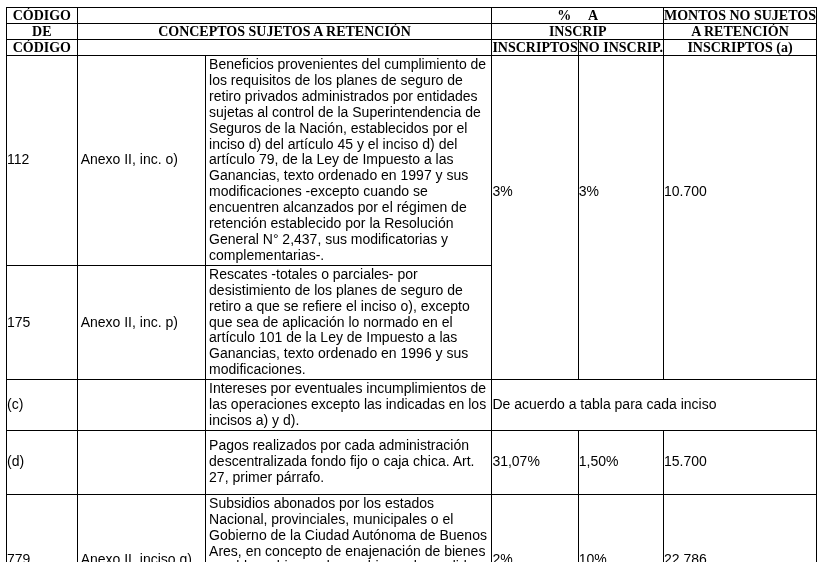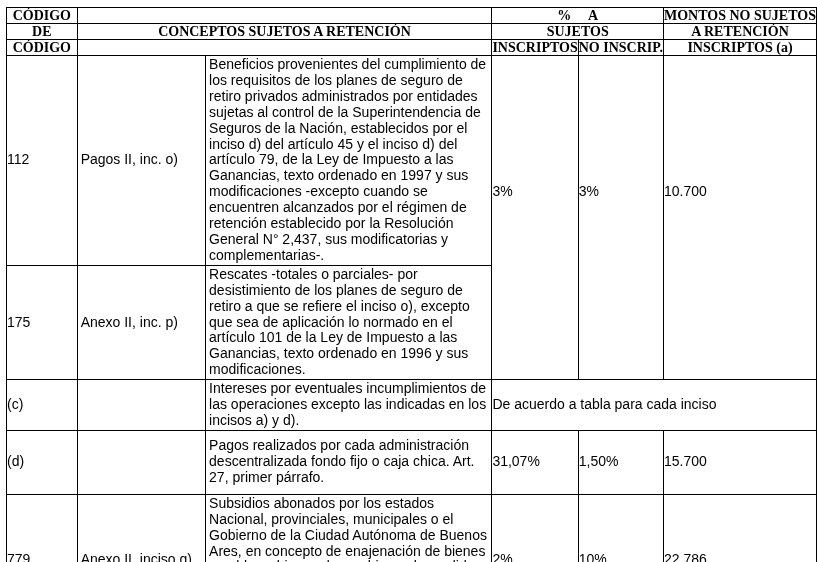--- a/index.html
+++ b/index.html
@@ -29,35 +29,35 @@
       <tr>
     <td class="hd">CÓDIGO</td>
     <td class="hd" colspan="2"></td>
     <td class="hd" colspan="2" style="white-space:pre">%     A</td>
     <td class="hd">MONTOS NO SUJETOS</td>
   </tr>
 
   <tr>
     <td class="hd">DE</td>
     <td class="hd" colspan="2">CONCEPTOS SUJETOS A RETENCIÓN</td>
-    <td class="hd" colspan="2">SUJETOS</td>
+    <td class="hd" colspan="2">INSCRIP</td>
     <td class="hd">A RETENCIÓN</td>
   </tr>
 
   <tr>
     <td class="hd">CÓDIGO</td>
     <td class="hd" colspan="2"></td>
     <td class="hd">INSCRIPTOS</td>
     <td class="hd">NO INSCRIP.</td>
     <td class="hd">INSCRIPTOS (a)</td>
   </tr>
 
   <tr style="height:182px">
     <td class="bd c">112</td>
-    <td class="bd l">Pagos II, inc. o)</td>
+    <td class="bd l">Anexo II, inc. o)</td>
     <td class="bd desc">Beneficios provenientes del cumplimiento de los requisitos de los planes de seguro de retiro privados administrados por entidades sujetas al control de la Superintendencia de Seguros de la Nación, establecidos por el inciso d) del artículo 45 y el inciso d) del artículo 79, de la Ley de Impuesto a las Ganancias, texto ordenado en 1997 y sus modificaciones -excepto cuando se encuentren alcanzados por el régimen de retención establecido por la Resolución General N° 2,437, sus modificatorias y complementarias-.</td>
     <td class="bd c" rowspan="2" style="vertical-align:top;padding-top:128px">3%</td>
     <td class="bd c" rowspan="2" style="vertical-align:top;padding-top:128px">3%</td>
     <td class="bd c" rowspan="2" style="vertical-align:top;padding-top:128px">10.700</td>
   </tr>
 
   <tr style="height:94px">
     <td class="bd c">175</td>
     <td class="bd l">Anexo II, inc. p)</td>
     <td class="bd desc">Rescates -totales o parciales- por desistimiento de los planes de seguro de retiro a que se refiere el inciso o), excepto que sea de aplicación lo normado en el artículo 101 de la Ley de Impuesto a las Ganancias, texto ordenado en 1996 y sus modificaciones.</td>

